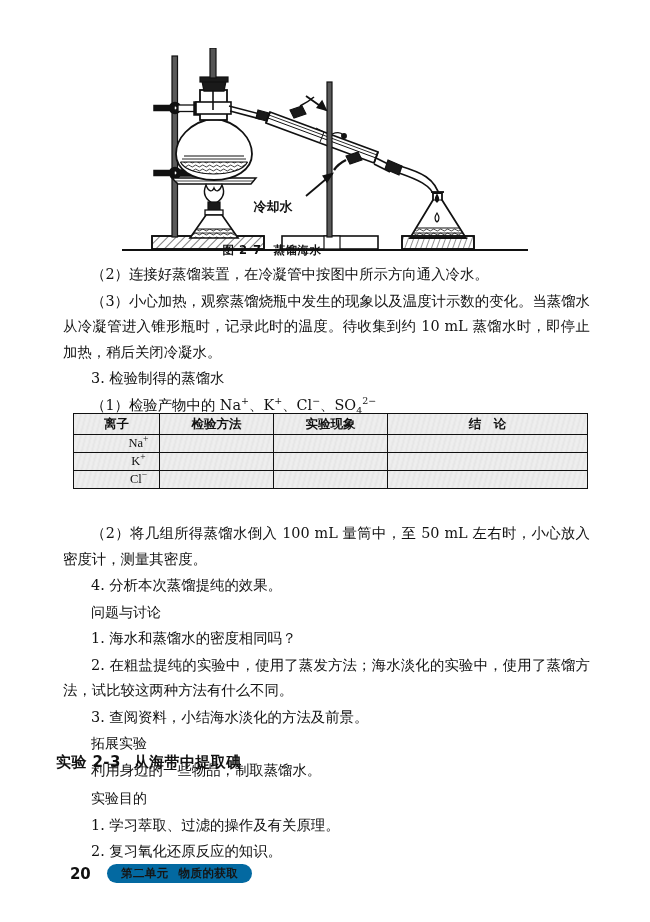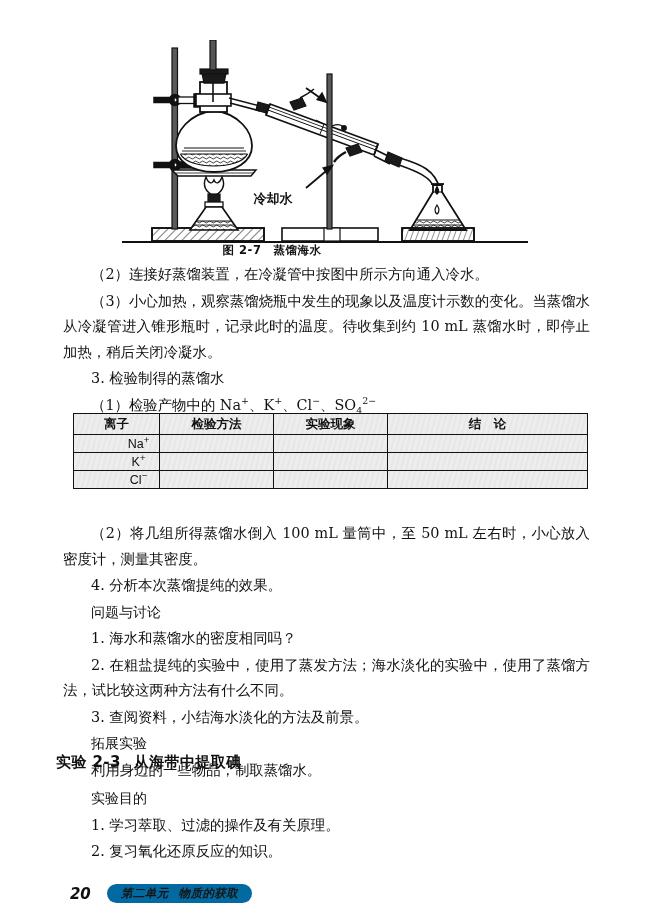--- a/index.html
+++ b/index.html
@@ -20,21 +20,21 @@
     position: absolute;
     inset: 0;
     width: 650px;
     height: 922px;
   }
 
   
   .figure-wrap {
     position: absolute;
     left: 0;
-    top: 40px;
+    top: 48px;
     width: 650px;
     height: 215px;
   }
   .figure-svg { display: block; margin: 0 auto; }
 
   .figure-caption {
     position: absolute;
     left: 0;
     top: 243px;
     width: 544px;
@@ -99,21 +99,21 @@
       repeating-linear-gradient(105deg, rgba(0,0,0,0.035) 0 2px, rgba(0,0,0,0) 2px 5px),
       #eeeeee;
   }
   table.ion-table thead th {
     height: 20px;
     font-weight: bold;
     font-family: "DejaVu Sans", "Liberation Sans", sans-serif;
     font-size: 12.5px;
   }
   table.ion-table tbody td.ion-cell {
-    font-family: Liberation Sans, sans-serif;
+    font-family: Liberation Serif, serif;
     font-size: 12.5px;
     padding-left: 44px;
   }
   col.c1 { width: 86px; }
   col.c2 { width: 114px; }
   col.c3 { width: 114px; }
   col.c4 { width: 200px; }
 
   
   .exp-heading {
@@ -131,24 +131,23 @@
     position: absolute;
     left: 63px;
     top: 786px;
     width: 527px;
   }
 
   
   .footer {
     position: absolute;
     left: 0;
-    top: 884px;
+    top: 864px;
     width: 626px;
     height: 26px;
-    font-style: italic;
   }
   .page-number {
     position: absolute;
     left: 70px;
     top: 1px;
     font-family: "DejaVu Sans", "Liberation Sans", sans-serif;
     font-weight: bold;
     font-size: 15px;
     letter-spacing: -0.3px;
   }

